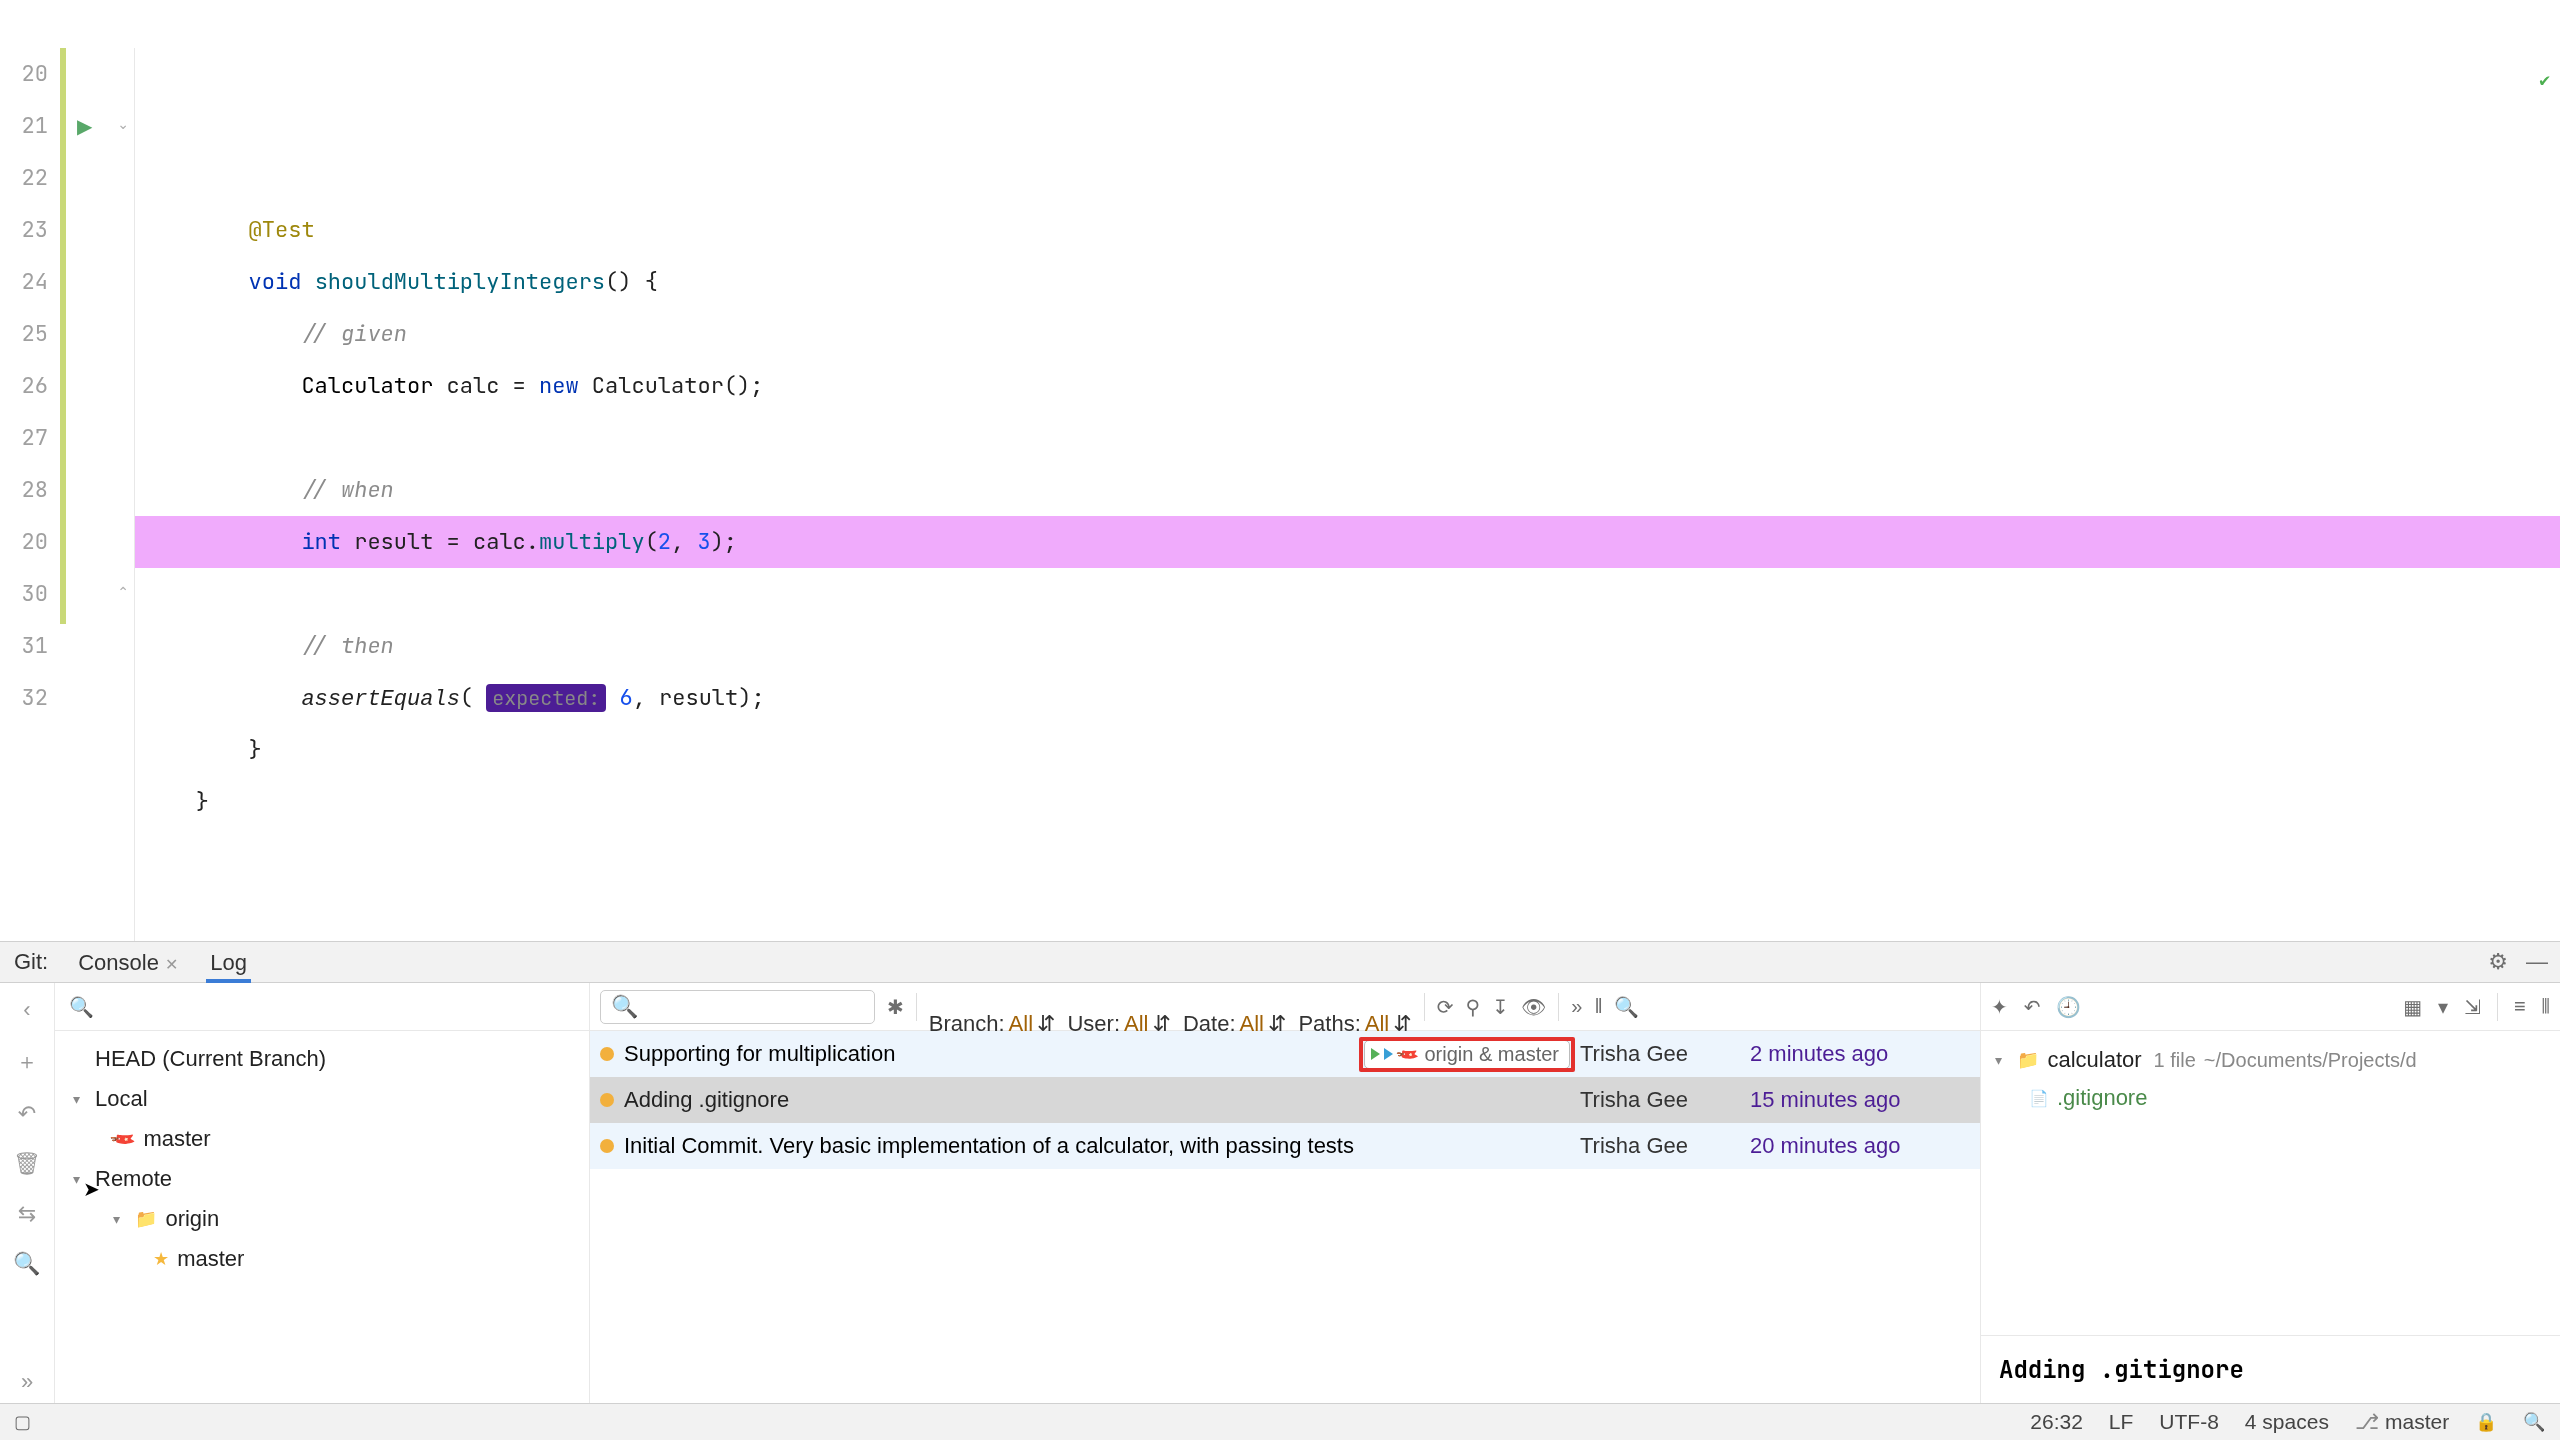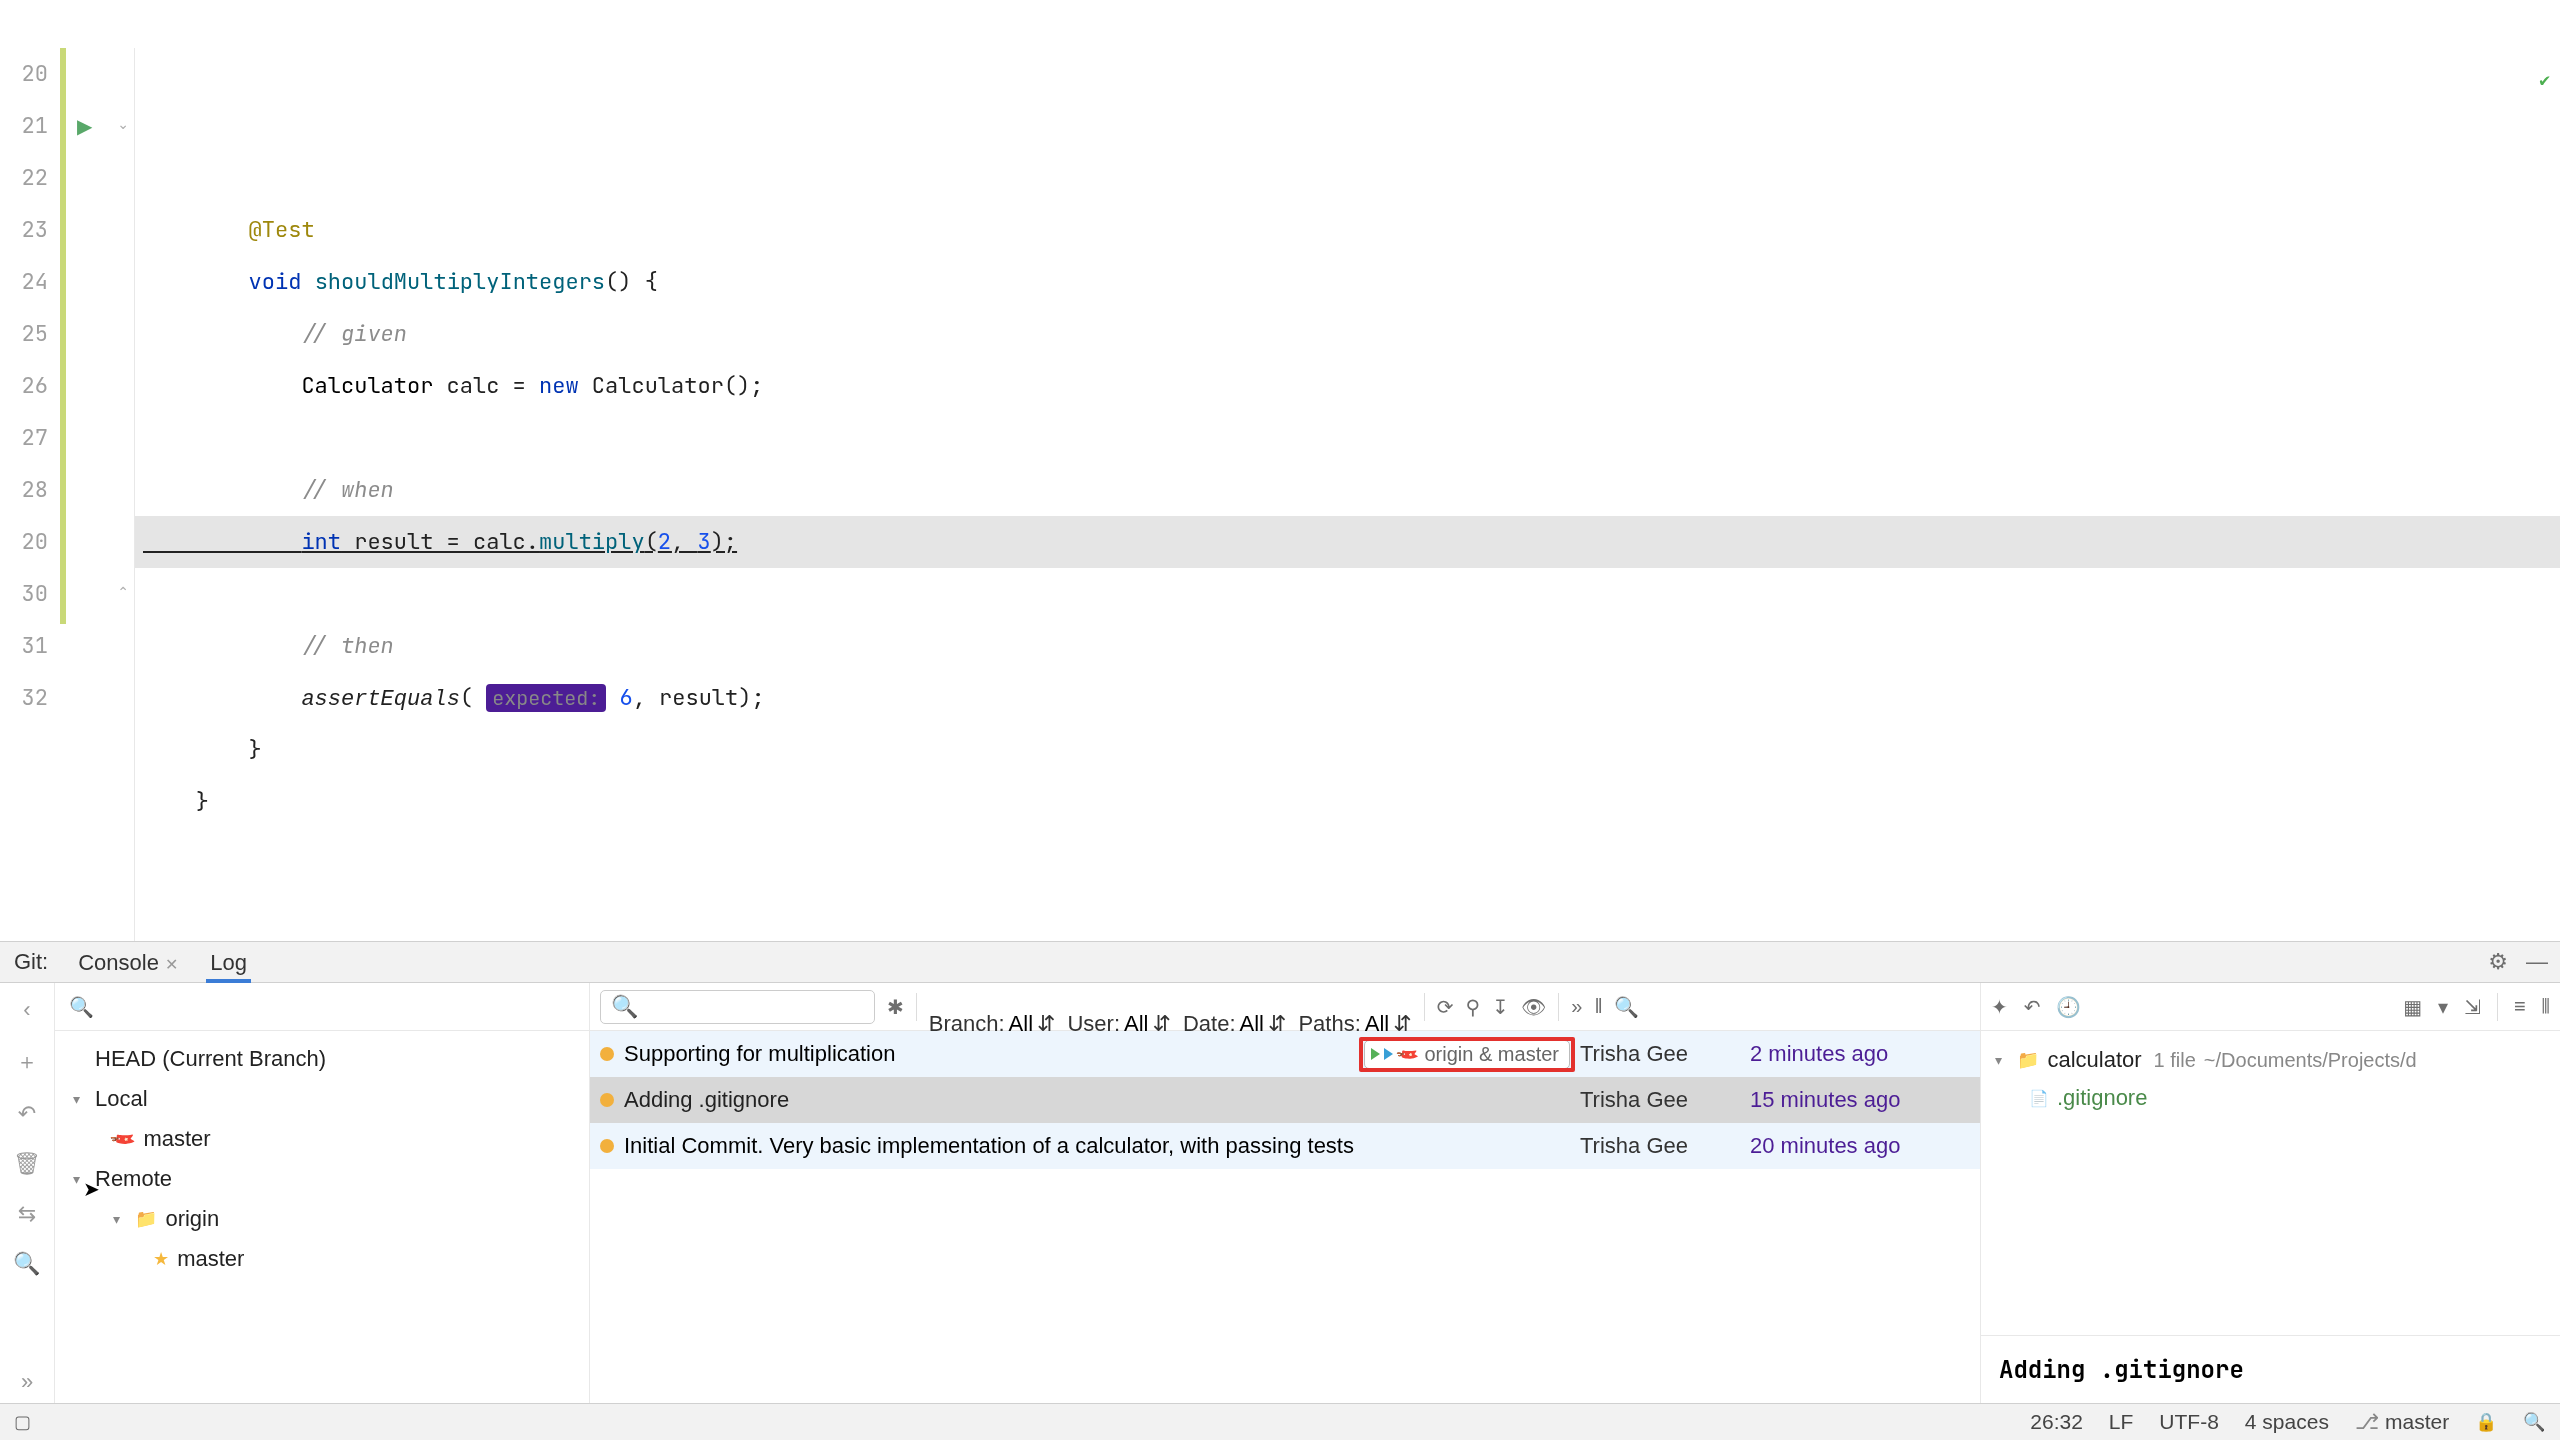--- a/index.html
+++ b/index.html
@@ -11,21 +11,21 @@
 .run-icon { position: absolute; left: 17px; color: #59a869; font-size: 20px; }
 .fold-icon { position: absolute; right: 5px; color: #b0b0b0; font-size: 14px; }
 .change-marker {
   position: absolute;
   left: 0;
   width: 6px;
   background: #c9d978;
 }
 .code { flex: 1; font-family: "JetBrains Mono", Menlo, Consolas, monospace; font-size: 22px; line-height: 52px; white-space: pre; color: #222; position: relative; }
 .code-line { height: 52px; padding-left: 8px; }
-.code-line.hl { background: #e5e5e5; text-decoration: underline; }
+.code-line.hl { background: #f0abfc; }
 .kw { color: #0033b3; }
 .ann { color: #9e880d; }
 .fn { color: #00627a; }
 .cm { color: #8c8c8c; font-style: italic; }
 .num { color: #1750eb; }
 .type { color: #000; }
 .hint { background: #4c1d95; color: #888; border-radius: 4px; padding: 1px 6px; font-size: 20px; font-style: normal; }
 .fnItalic { font-style: italic; font-family: Liberation Mono, monospace; }
 .check-icon { position: absolute; top: 6px; right: 10px; color: #4caf50; font-size: 18px; }
 
@@ -50,21 +50,21 @@
 .tree-indent3 { padding-left: 90px; }
 .chev { color: #888; font-size: 14px; width: 14px; display: inline-block; }
 .tag-icon { color: #f0a732; font-size: 18px; transform: rotate(-45deg); display:inline-block; }
 .star-icon { color: #f5b83d; font-size: 18px; }
 .folder-icon { color: #b0b0b0; font-size: 18px; }
 
 .log-area { flex: 1; display: flex; flex-direction: column; min-width: 0; }
 .log-toolbar { height: 48px; border-bottom: 1px solid #e8e8e8; display: flex; align-items: center; padding: 0 10px; gap: 12px; font-size: 22px; color: #333; }
 .log-search { width: 275px; height: 34px; border: 1px solid #ccc; border-radius: 5px; display: flex; align-items: center; padding: 0 10px; color: #aaa; background: #fff; }
 .filter { display: flex; align-items: center; gap: 4px; margin-top: 35px; }
-.filter .val { color: #000000; text-decoration: underline; }
+.filter .val { color: #a16207; text-decoration: underline; }
 .tb-icon { color: #6e6e6e; cursor: pointer; font-size: 20px; }
 .tb-sep { width: 1px; height: 28px; background: #ddd; }
 
 .commits { flex: 1; overflow: hidden; font-size: 22px; }
 .commit-row { display: flex; align-items: center; height: 46px; padding-left: 10px; gap: 10px; }
 .commit-row.sel { background: #d7d7d7; color: #222; }
 .commit-row.light { background: #edf5fd; }
 .graph-dot { width: 14px; height: 14px; border-radius: 50%; background: #f2b03d; flex-shrink: 0; }
 .commit-msg { flex: 1; overflow: hidden; text-overflow: ellipsis; white-space: nowrap; }
 .branch-label { display: inline-flex; align-items: center; gap: 6px; padding: 2px 10px 2px 6px; background: #fff; border: 1px solid #bbb; border-radius: 5px; font-size: 20px; color: #666; }

